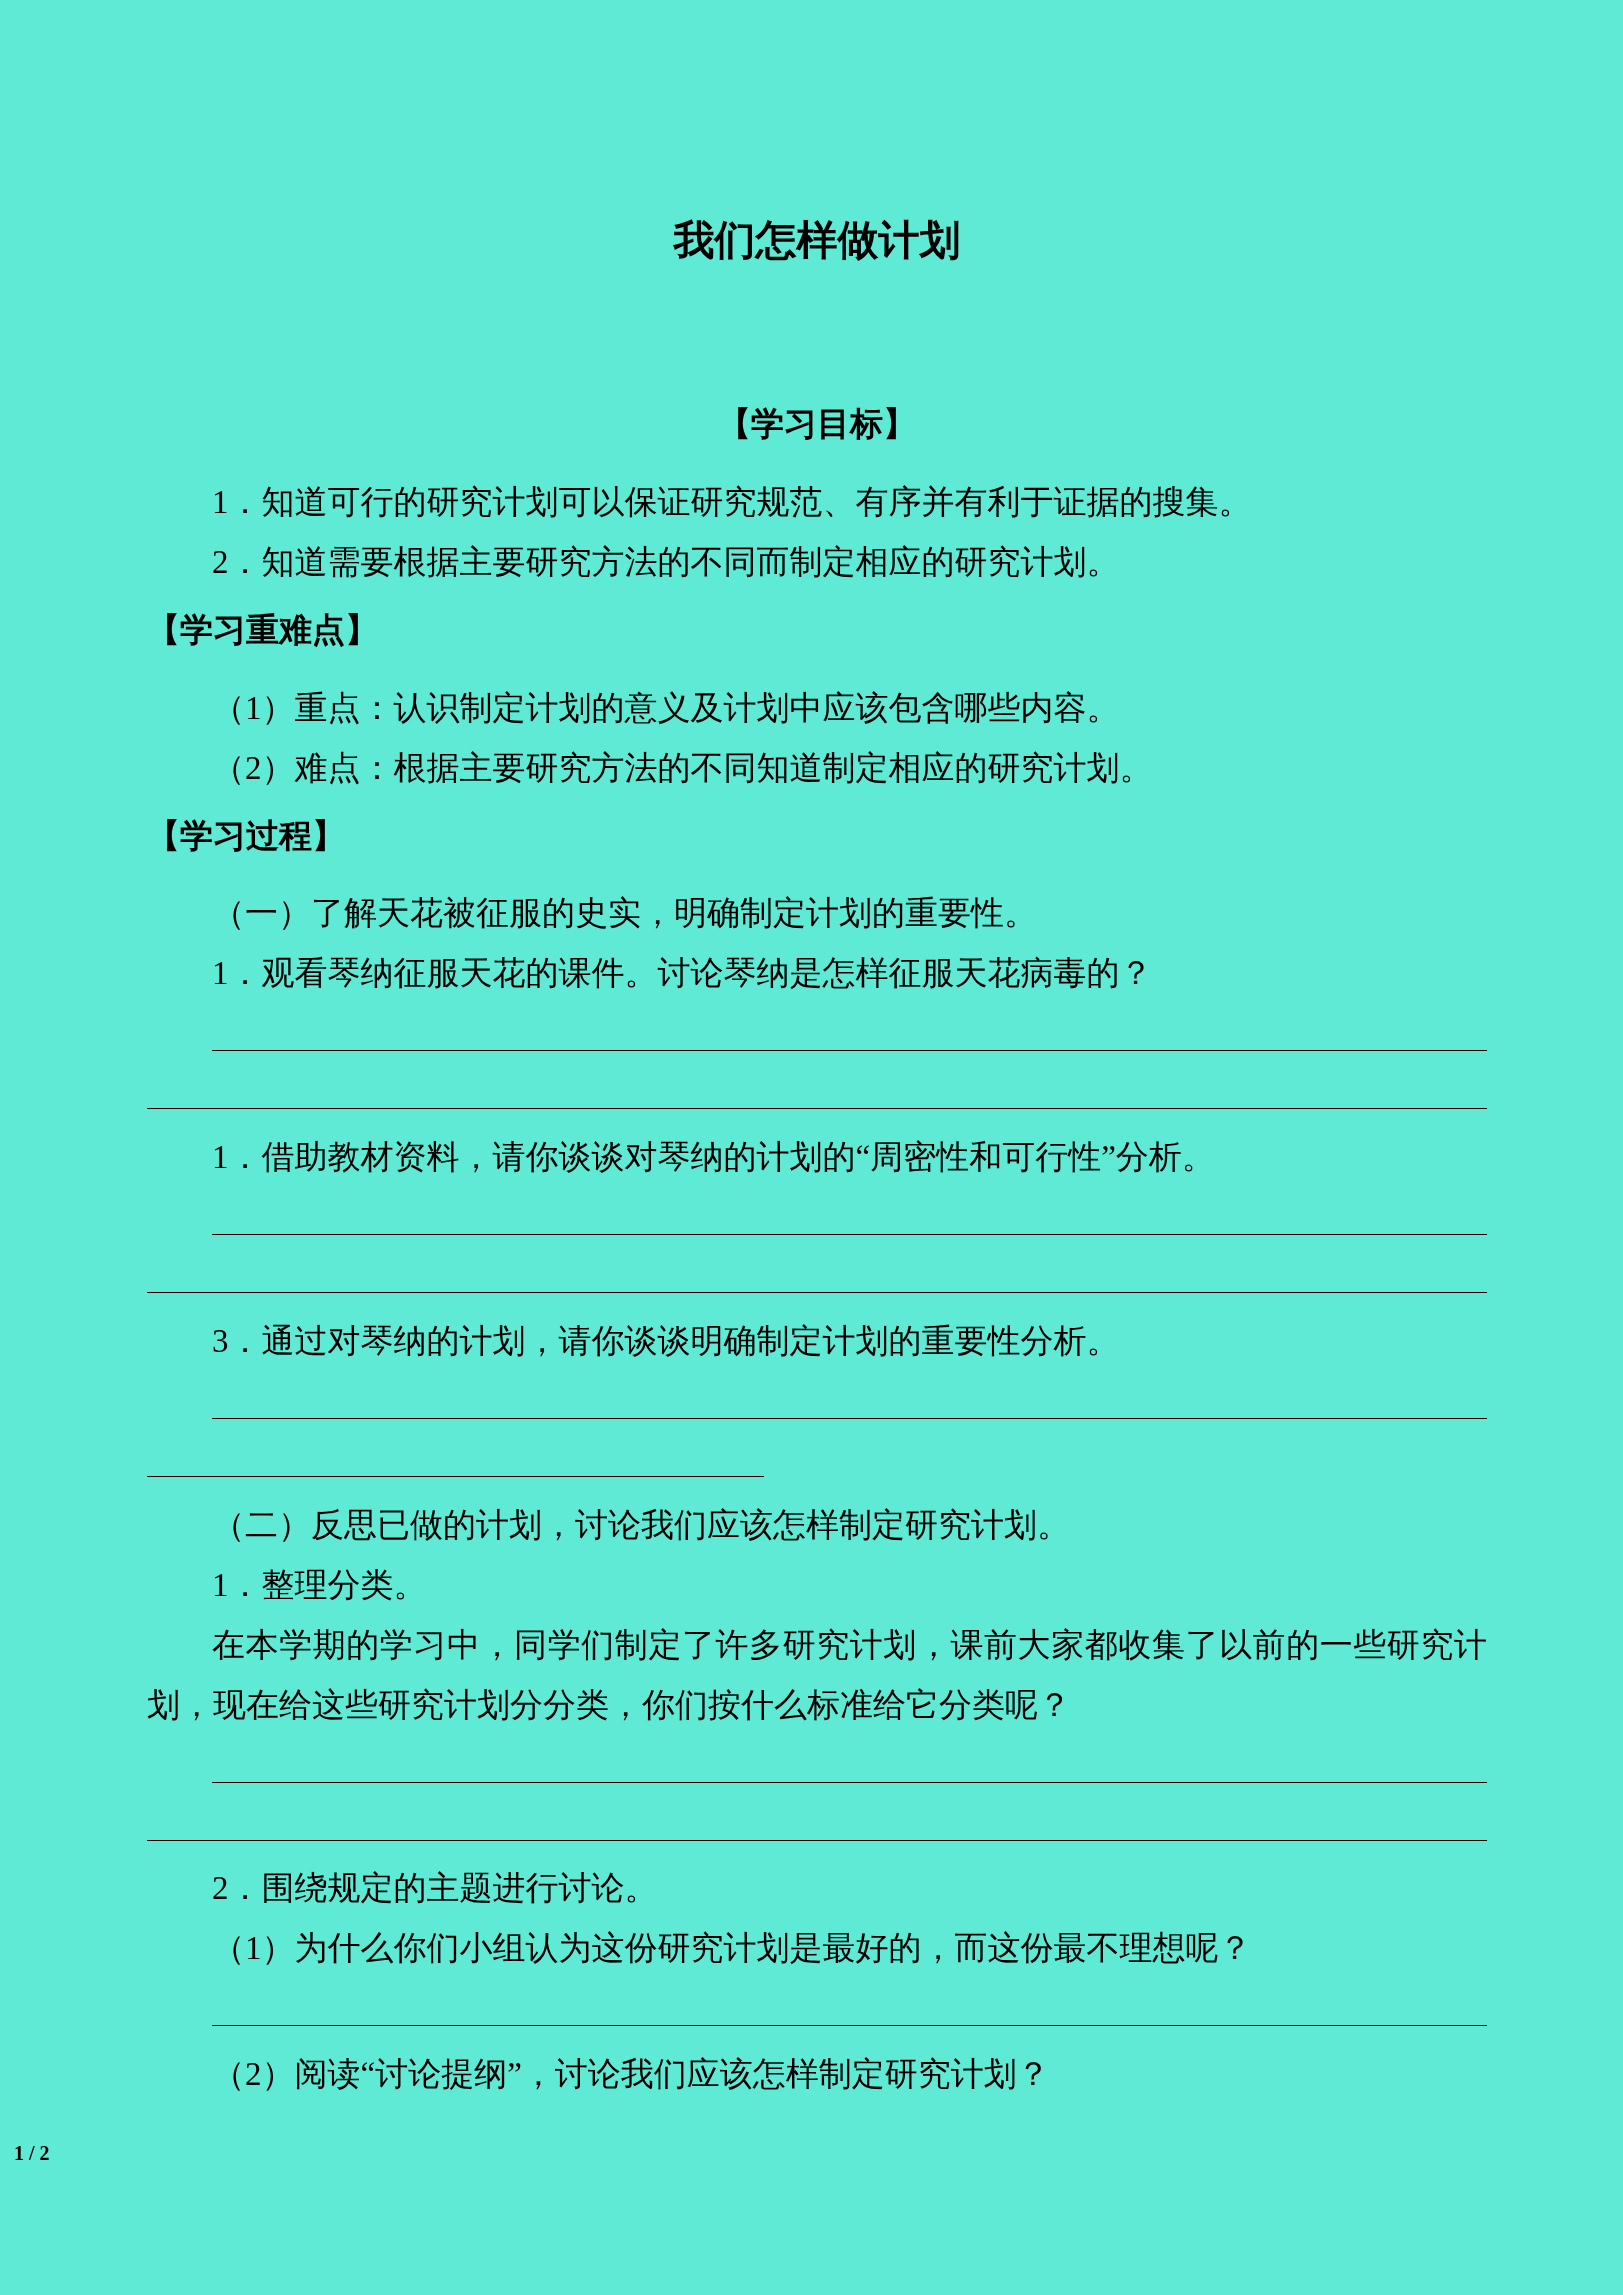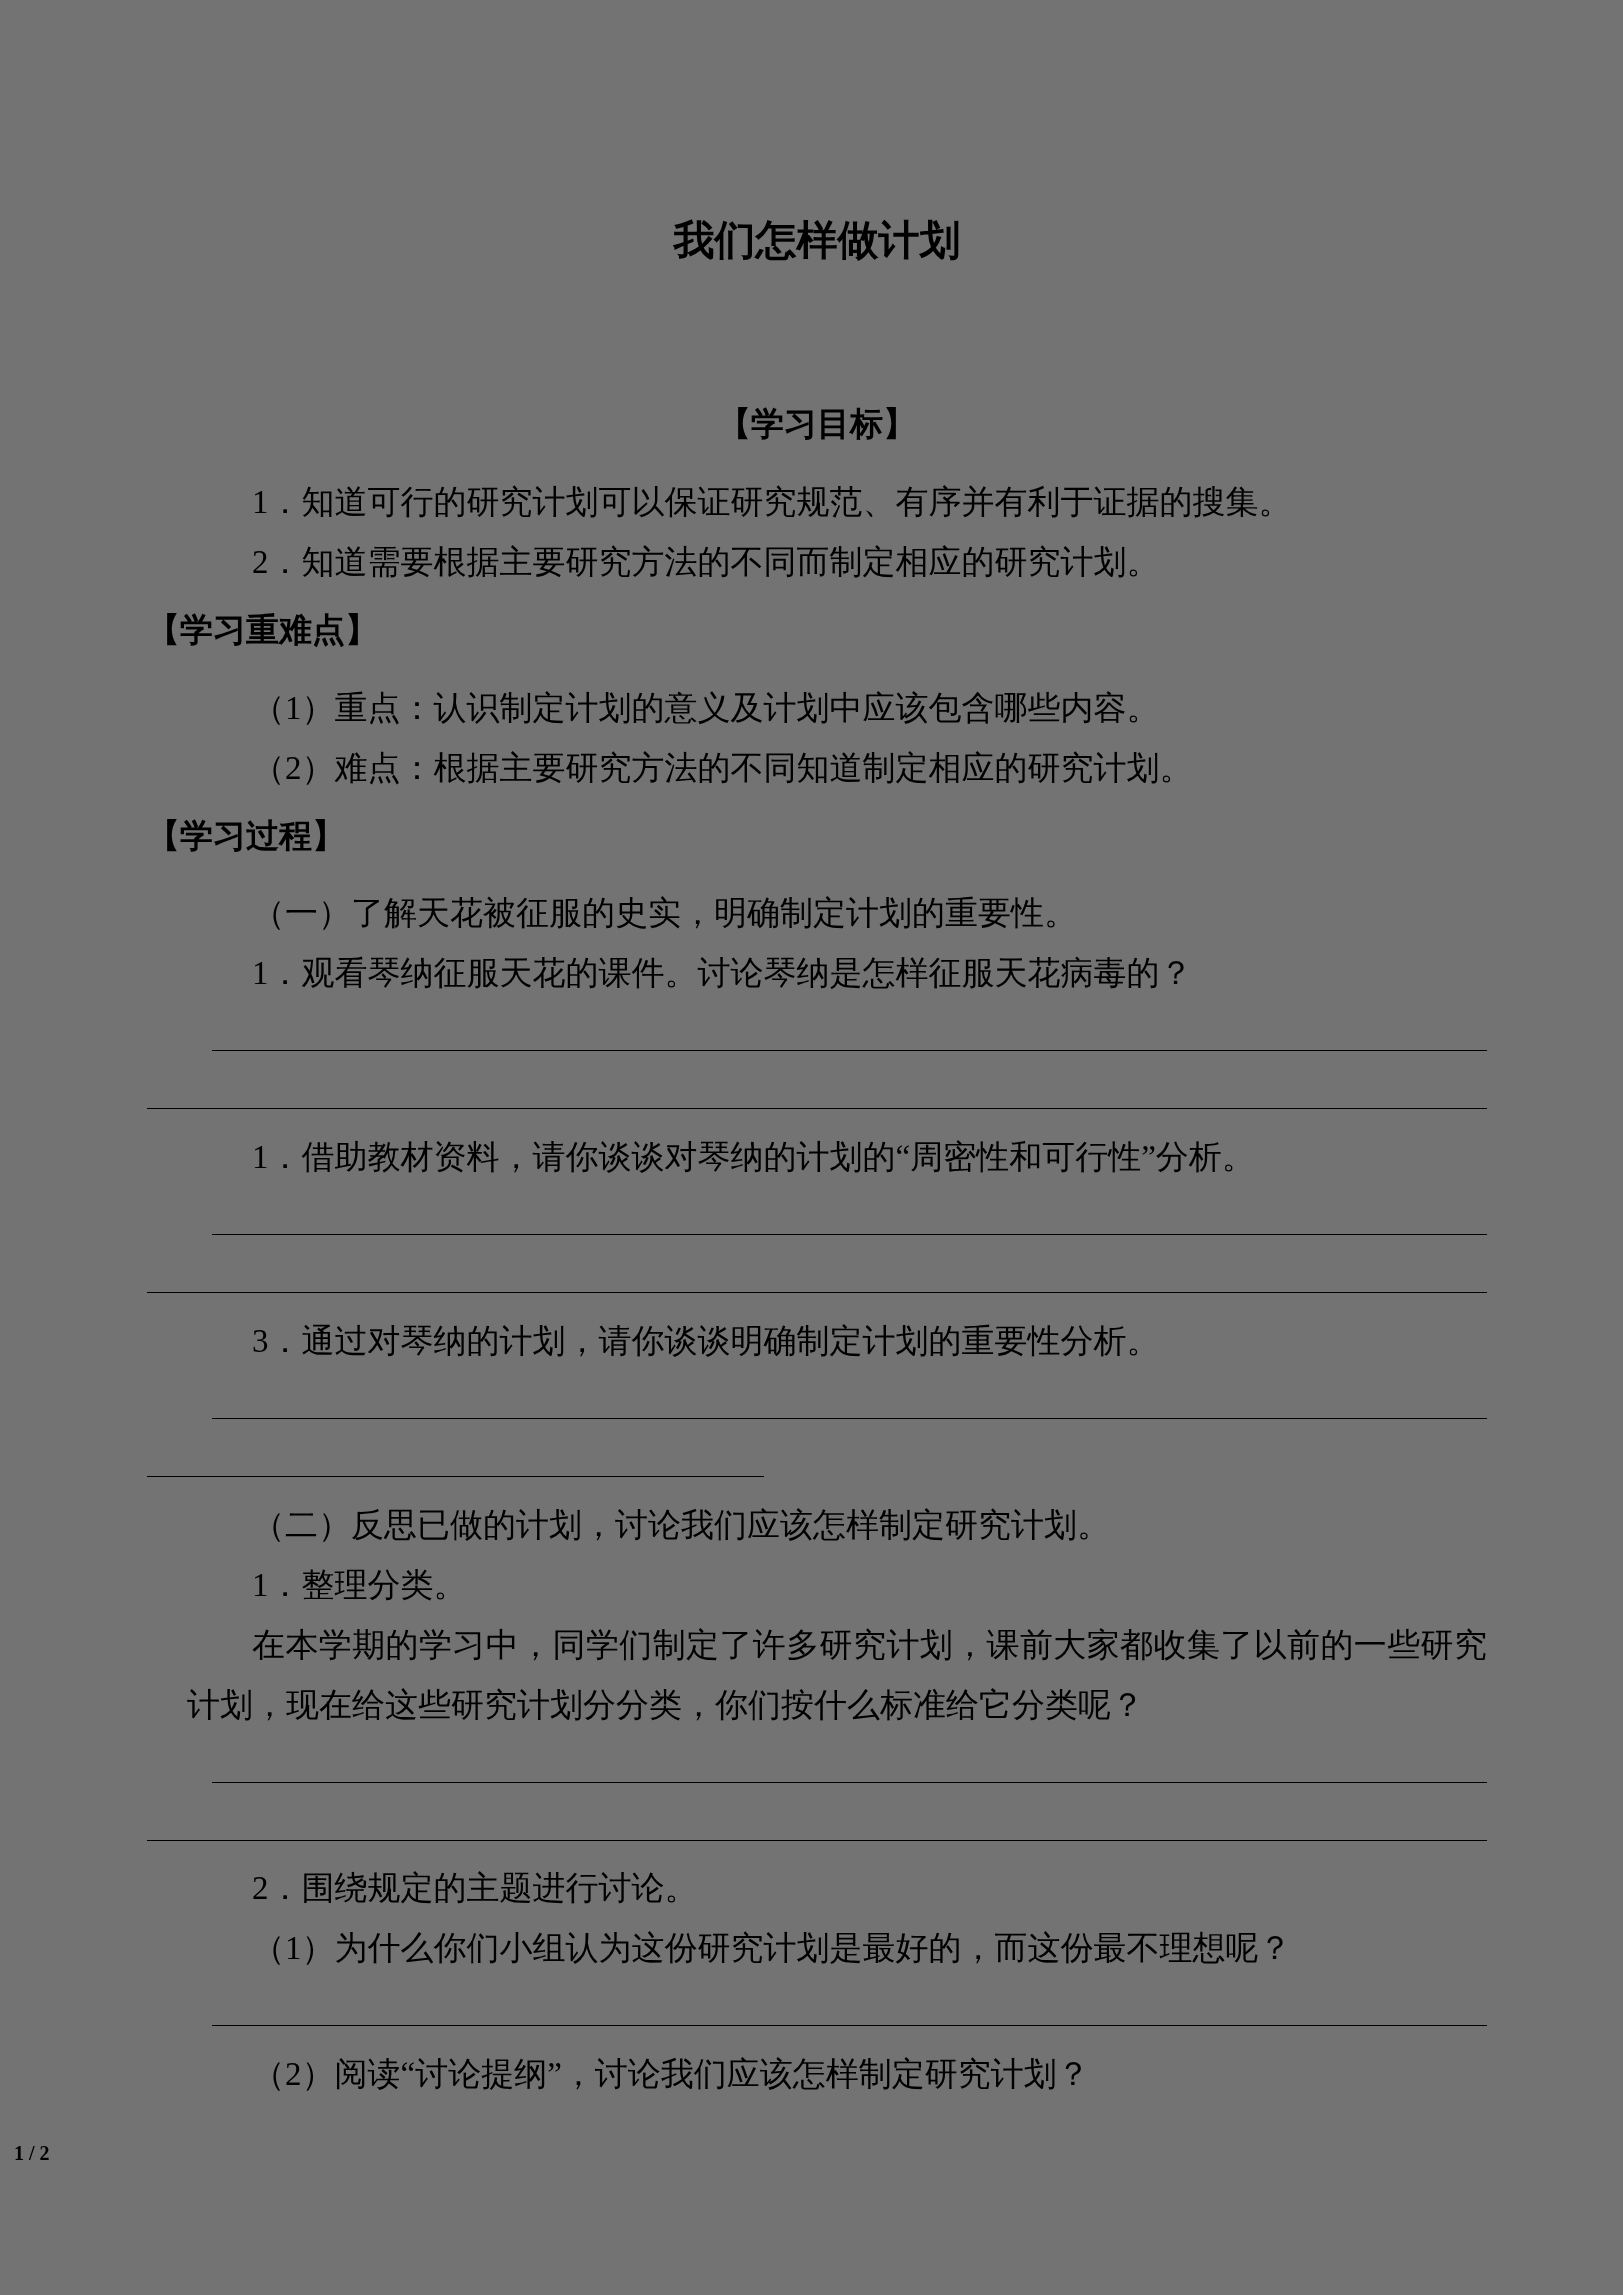--- a/index.html
+++ b/index.html
@@ -9,38 +9,37 @@
     height: 2295px;
     position: relative;
     font-family: "Liberation Serif", "DejaVu Serif", serif;
     color: #000000;
     overflow: hidden;
   }
   .page {
     position: absolute;
     inset: 0;
     padding: 210px 136px 0 147px;
-    background: #737373;
+    background: #5eead4;
   }
   .doc-title {
     font-size: 41px;
     font-weight: bold;
     line-height: 60px;
     text-align: center;
   }
   .sec-heading {
     font-size: 33px;
     font-weight: bold;
     line-height: 60px;
   }
   p.body {
     font-size: 33px;
     line-height: 60px;
     text-align: justify;
-    margin-left: 40px;
   }
   .ind { text-indent: 65px; }
   .mt-l { margin-top: 124px; text-align: center; }
   .mt-m { margin-top: 17.7px; }
   .mt-s { margin-top: 8.2px; }
   .blank-a {
     height: 48px;
     margin-left: 65px;
     border-bottom: 1.4px solid #000000;
   }

